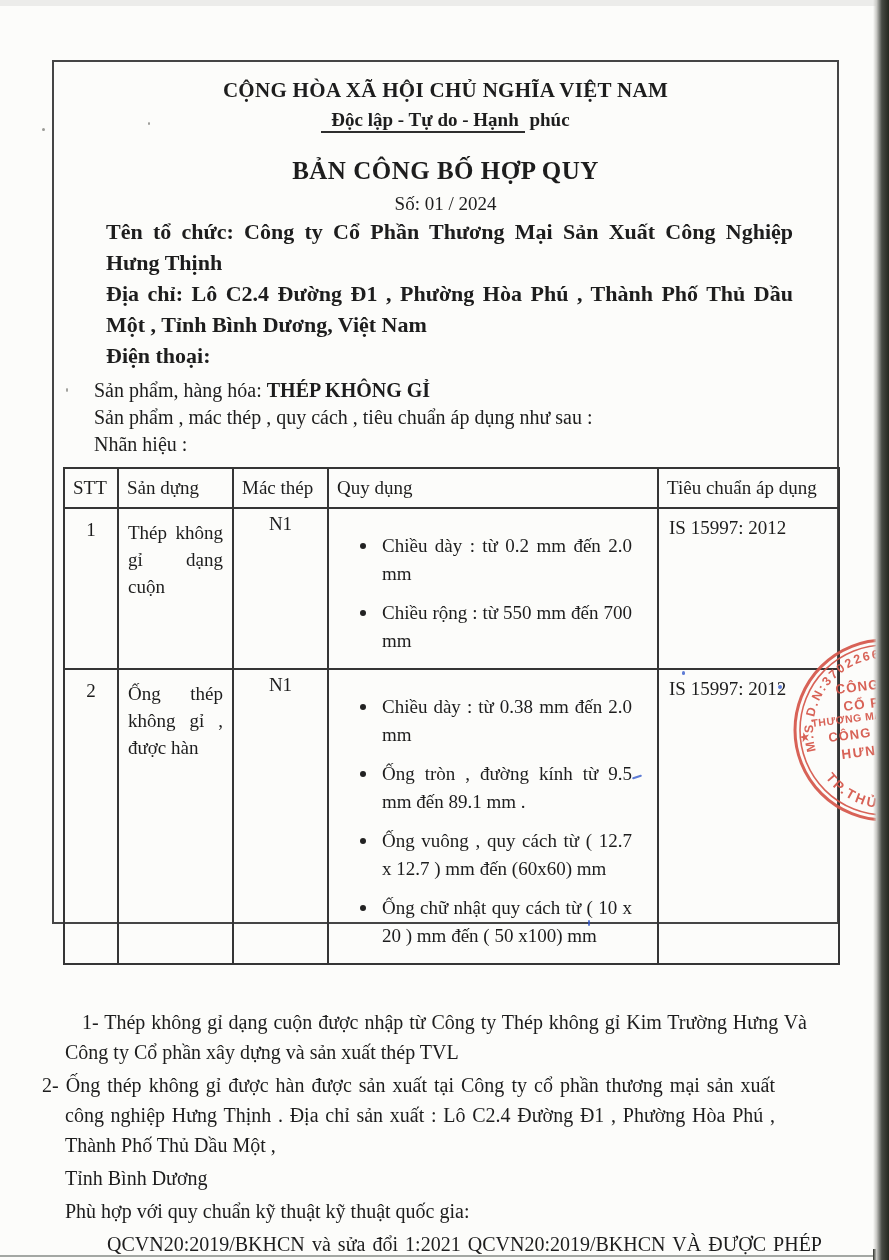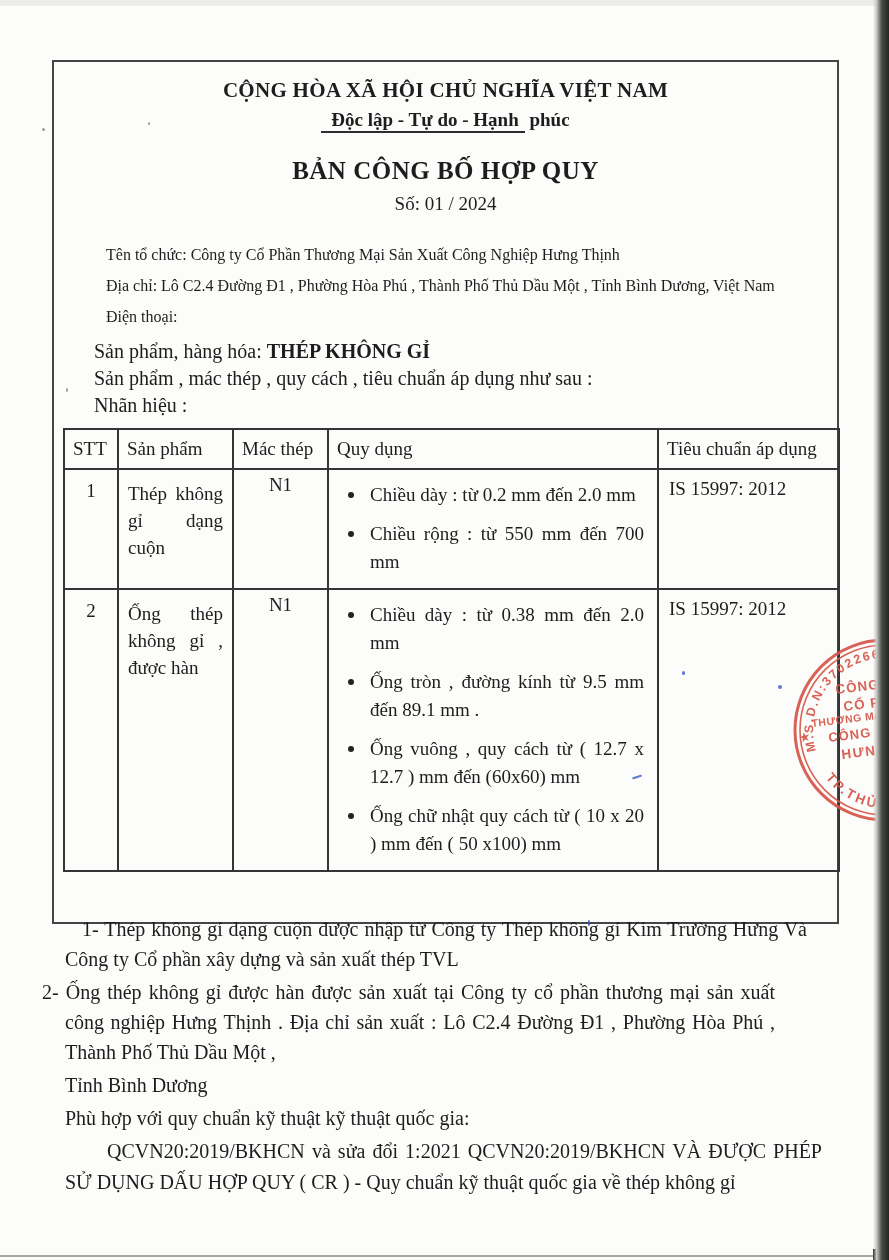--- a/index.html
+++ b/index.html
@@ -25,21 +25,21 @@
     box-sizing:border-box;
     padding:14px 0 0 0;
   }
   .center{text-align:center;}
   .national-title{font-size:21px;font-weight:bold;letter-spacing:.3px;margin:2px 0 0 0;}
   .motto{font-size:19px;font-weight:bold;margin:6px 0 0 0;}
   .motto .u{border-bottom:2px solid #2e2e2e;padding:0 6px 1px 10px;}
   .doc-title{font-size:25px;font-weight:bold;letter-spacing:.5px;margin:26px 0 0 0;}
   .doc-number{font-size:19px;margin:8px 0 0 0;}
 
-  .info-block{margin:24px 44px 0 52px;font-size:16px;line-height:31px;text-align:justify;}
+  .info-block{margin:1px 44px 0 52px;font-size:22px;line-height:31px;text-align:justify;font-weight:bold;}
   .info-block p{margin:0;}
   .product-block{margin:6px 44px 0 40px;font-size:20px;line-height:27px;}
   .product-block p{margin:0;}
   .bold{font-weight:bold;}
 
   table.spec{
     border-collapse:collapse;
     margin:9px 0 0 9px;
     width:775px;
     table-layout:fixed;
@@ -56,21 +56,21 @@
   th.c-prod, td.c-prod{width:115px;}
   th.c-grade, td.c-grade{width:95px;}
   th.c-spec, td.c-spec{width:330px;}
   th.c-std, td.c-std{width:181px;}
   td.c-stt{padding-top:10px;}
   td.c-prod{padding:10px 9px;text-align:justify;line-height:27px;}
   td.c-grade{text-align:center;padding-top:4px;}
   td.c-std{padding:8px 10px;}
   tr.r1 td{height:102px;}
   tr.r2 td{height:232px;}
-  ul.specs{list-style:none;margin:0;padding:10px 12px 0 16px;}
+  ul.specs{list-style:none;margin:12px;padding:10px 12px 0 16px;}
   ul.specs li{
     position:relative;
     padding-left:24px;
     margin-bottom:11px;
     line-height:28px;
     text-align:justify;
   }
   ul.specs li::before{
     content:"";
     position:absolute;left:2px;top:11px;
@@ -116,21 +116,21 @@
     <div class="product-block">
       <p><span>Sản phẩm, hàng hóa: </span><span class="bold">THÉP KHÔNG GỈ</span></p>
       <p>Sản phẩm , mác thép , quy cách , tiêu chuẩn áp dụng như sau :</p>
       <p>Nhãn hiệu :</p>
     </div>
 
     <table class="spec">
       <thead>
         <tr>
           <th class="c-stt">STT</th>
-          <th class="c-prod">Sản phẩm</th>
+          <th class="c-prod">Sản dựng</th>
           <th class="c-grade">Mác thép</th>
           <th class="c-spec">Quy dụng</th>
           <th class="c-std">Tiêu chuẩn áp dụng</th>
         </tr>
       </thead>
       <tbody>
         <tr class="r1">
           <td class="c-stt">1</td>
           <td class="c-prod">Thép không gỉ dạng cuộn</td>
           <td class="c-grade">N1</td>

